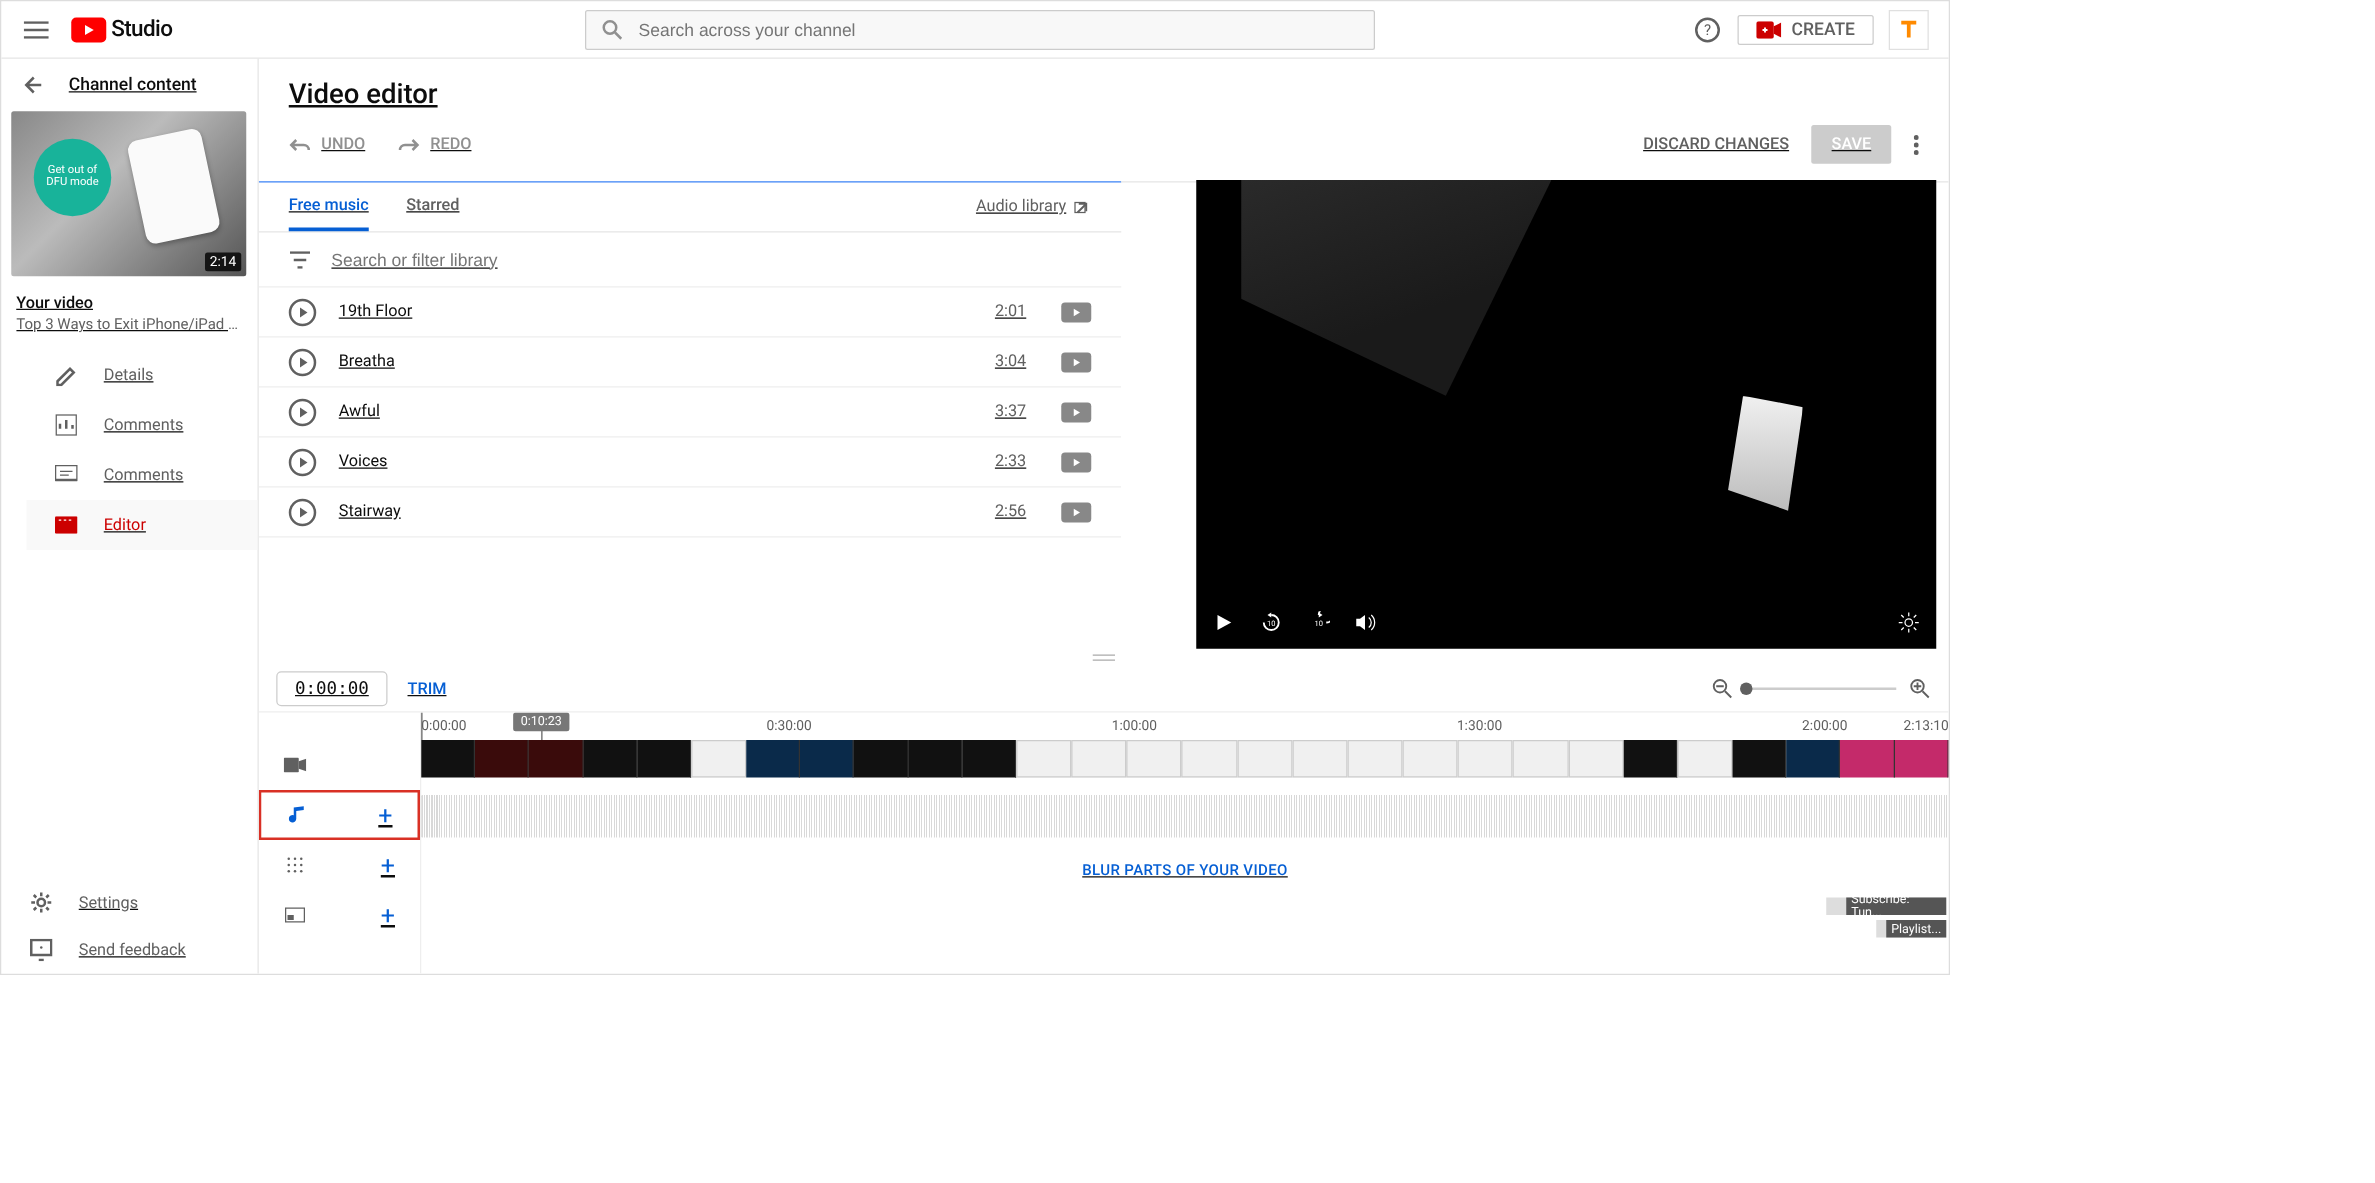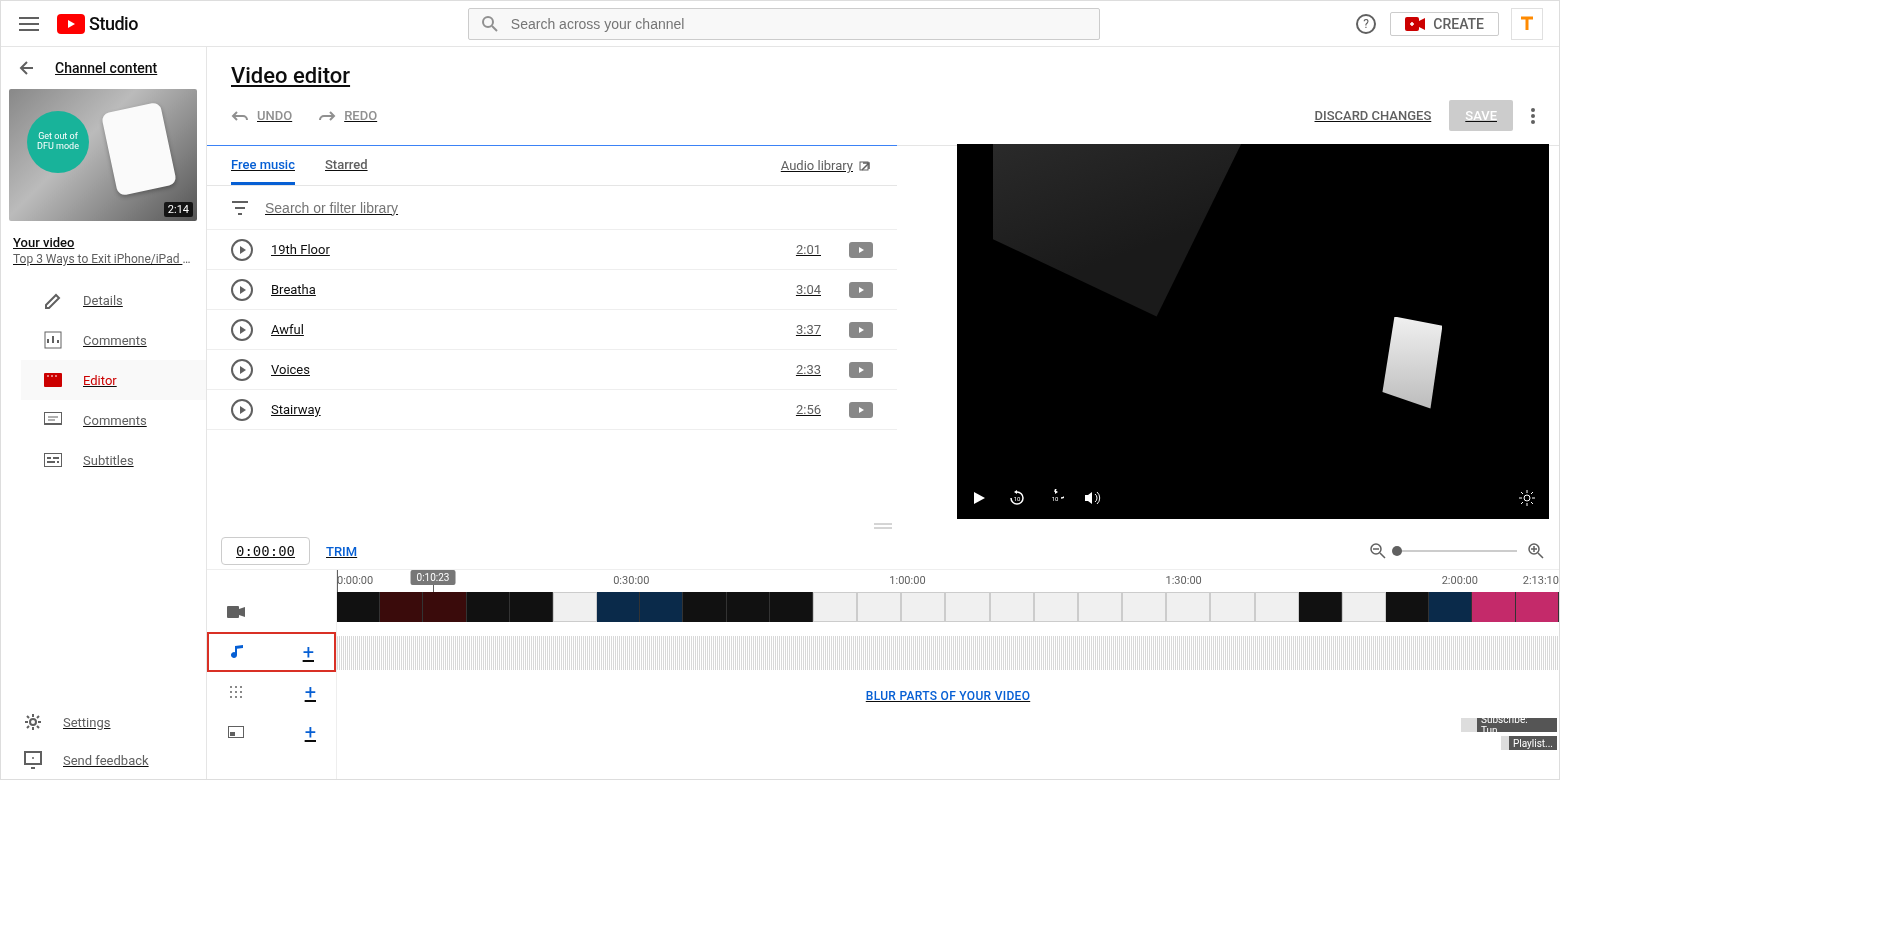--- a/index.html
+++ b/index.html
@@ -190,46 +190,37 @@
         </div>
         <div class="nav-item">
           <span class="icon">
             <svg width="18" height="18">
               <rect x="1" y="1" width="16" height="16" stroke="currentColor" fill="none"></rect>
               <path d="M4 12V8M9 12V5M14 12V9" stroke="currentColor" stroke-width="2"></path>
             </svg>
           </span>
           <span>Comments</span>
         </div>
+        <div class="nav-item">
+          <span class="icon">
+            <svg width="18" height="16">
+              <rect width="18" height="12" rx="1" stroke="currentColor" fill="none" stroke-width="2"></rect>
+              <path d="M4 5h10M4 8h7" stroke="currentColor"></path>
+            </svg>
+          </span>
+          <span>Comments</span>
+        </div>
         <div class="nav-item active">
           <span class="icon">
             <svg width="18" height="14">
               <rect width="18" height="14" rx="1" fill="currentColor"></rect>
               <path d="M3 3h2M7 3h2M11 3h2" stroke="#fff"></path>
             </svg>
           </span>
           <span>Editor</span>
-        </div>
-        <div class="nav-item">
-          <span class="icon">
-            <svg width="18" height="16">
-              <rect width="18" height="12" rx="1" stroke="currentColor" fill="none" stroke-width="2"></rect>
-              <path d="M4 5h10M4 8h7" stroke="currentColor"></path>
-            </svg>
-          </span>
-          <span>Comments</span>
-        </div>
-        <div class="nav-item">
-          <span class="icon">
-            <svg width="18" height="14">
-              <rect width="18" height="14" rx="1" stroke="currentColor" fill="none" stroke-width="2"></rect>
-              <path d="M3 5h4M9 5h6M3 9h8M13 9h2" stroke="currentColor" stroke-width="2"></path>
-            </svg>
-          </span>
-          <span>Subtitles</span>
         </div>
       </div>
     <div class="sidebar-footer" id="footer-nav">
         <div class="nav-item">
           <span class="icon">
             <svg width="18" height="18">
               <circle cx="9" cy="9" r="3" stroke="currentColor" fill="none" stroke-width="2"></circle>
               <path d="M9 1v3M9 14v3M1 9h3M14 9h3M3 3l2 2M13 13l2 2M15 3l-2 2M5 13l-2 2" stroke="currentColor" stroke-width="2"></path>
             </svg>
           </span>

